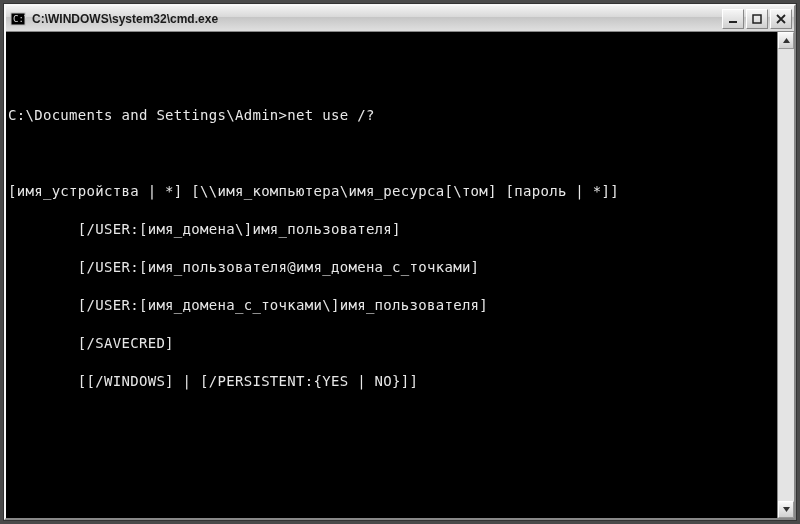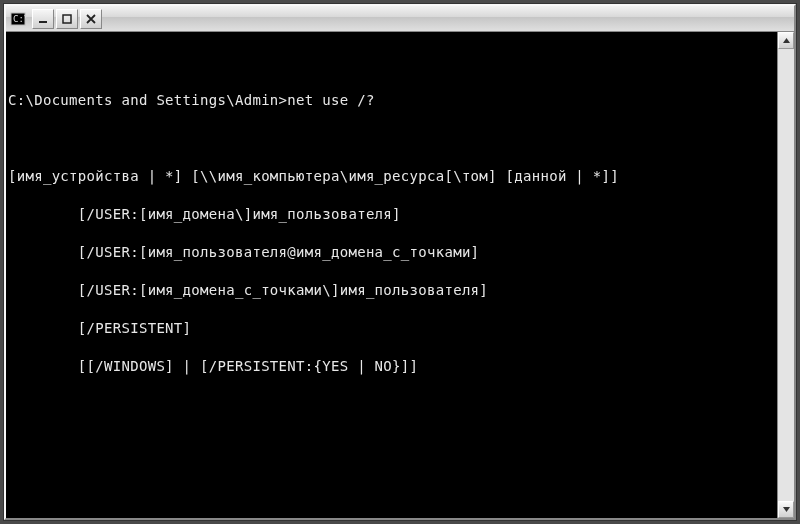--- a/index.html
+++ b/index.html
@@ -76,21 +76,21 @@
     display: flex;
     position: relative;
     overflow: hidden;
   }
   .terminal {
     flex: 1;
     color: #e8e8e8;
     font-size: 14px;
     line-height: 19px;
     white-space: pre;
-    padding: 2px 6px 6px 2px;
+    padding: 17px 6px 6px 2px;
     letter-spacing: 0.3px;
     overflow: hidden;
   }
   .terminal .line { display:block; }
   .scrollbar {
     width: 17px;
     background: #e4e4e4;
     border-left: 1px solid #888;
     display: flex;
     flex-direction: column;
@@ -115,20 +115,21 @@
 <body>
 
 <div class="window">
   <div class="titlebar">
     <span class="icon">
       <svg width="16" height="16" viewBox="0 0 16 16">
         <rect x="1" y="2" width="14" height="12" fill="#000" stroke="#bbb" stroke-width="1"></rect>
         <text x="3" y="11" font-size="9" fill="#ddd" font-family="monospace">C:\</text>
       </svg>
     </span>
+    <span class="title">C:\WINDOWS\system32\cmd.exe</span>
     <div class="win-buttons">
       <div class="win-btn">
         <svg width="10" height="10" viewBox="0 0 10 10">
             <rect x="1" y="7" width="8" height="2" fill="#222"></rect>
           </svg>
       </div>
       <div class="win-btn">
         <svg width="10" height="10" viewBox="0 0 10 10">
             <rect x="1" y="1" width="8" height="8" fill="none" stroke="#222" stroke-width="1.5"></rect>
           </svg>
@@ -139,25 +140,25 @@
           </svg>
       </div>
     </div>
   </div>
   <div class="client">
     <div class="terminal">
 <span class="line"> </span>
 <span class="line"><span>C:\Documents and Settings\Admin&gt;</span><span>net use /?</span></span>
 <span class="line"></span>
 <span class="line"></span>
-<span class="line">[имя_устройства | *] [\\имя_компьютера\имя_ресурса[\том] [данной | *]]</span>
+<span class="line">[имя_устройства | *] [\\имя_компьютера\имя_ресурса[\том] [пароль | *]]</span>
 <span class="line">        [/USER:[имя_домена\]имя_пользователя]</span>
 <span class="line">        [/USER:[имя_пользователя@имя_домена_с_точками]</span>
 <span class="line">        [/USER:[имя_домена_с_точками\]имя_пользователя]</span>
-<span class="line">        [/PERSISTENT]</span>
+<span class="line">        [/SAVECRED]</span>
 <span class="line">        [[/WINDOWS] | [/PERSISTENT:{YES | NO}]]</span>
 <span class="line"></span>
 
 <span class="line"></span>
 
 <span class="line"></span>
 <span class="line"></span>
 
     </div>
     <div class="scrollbar">

